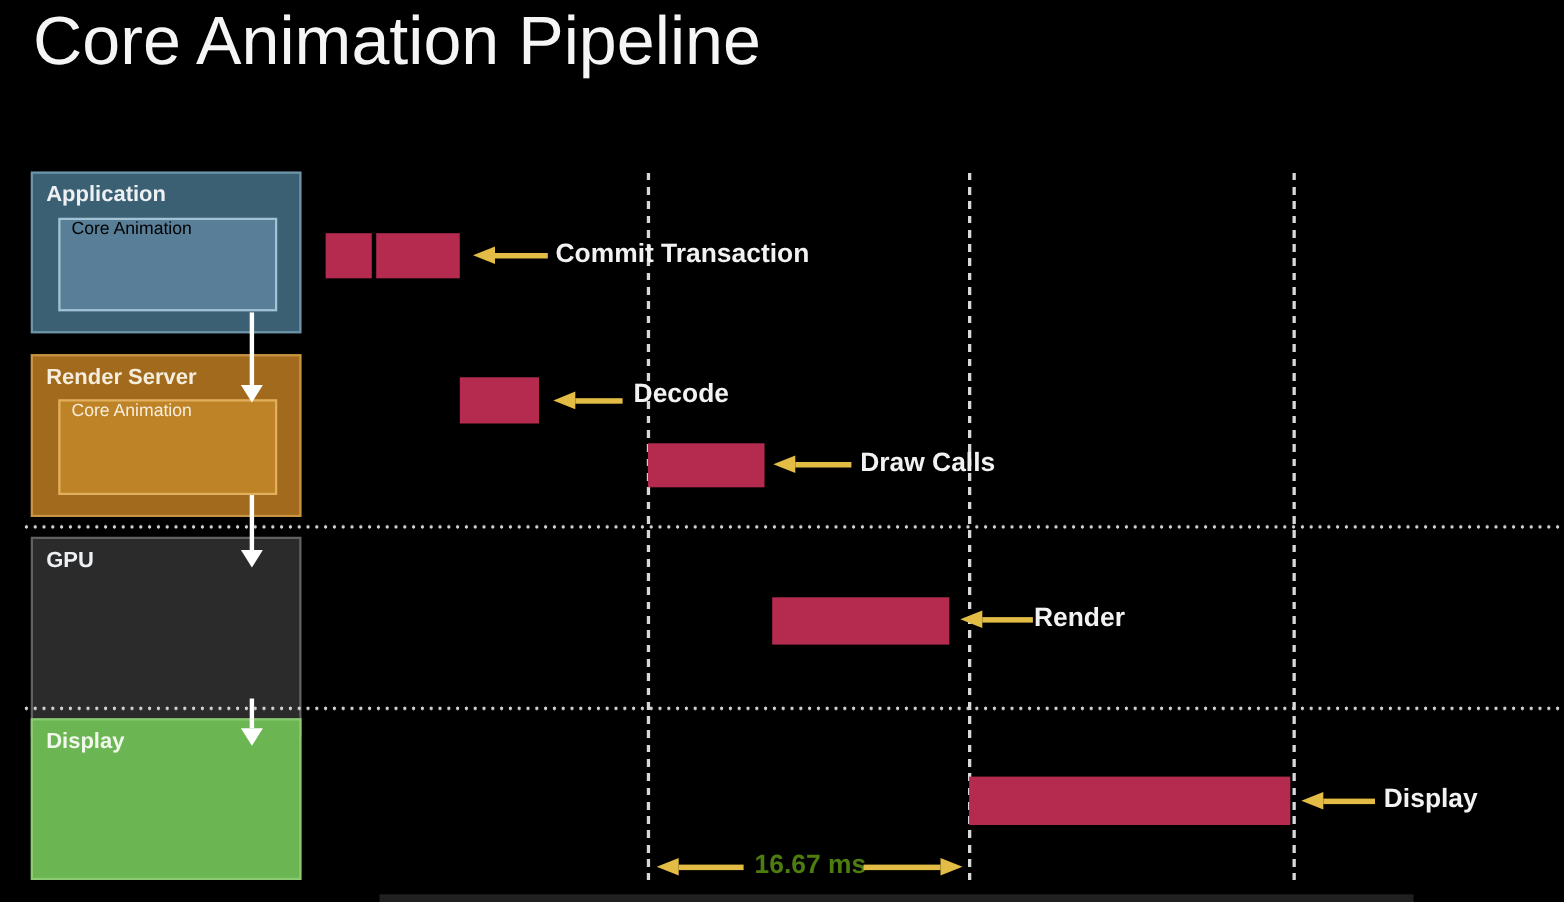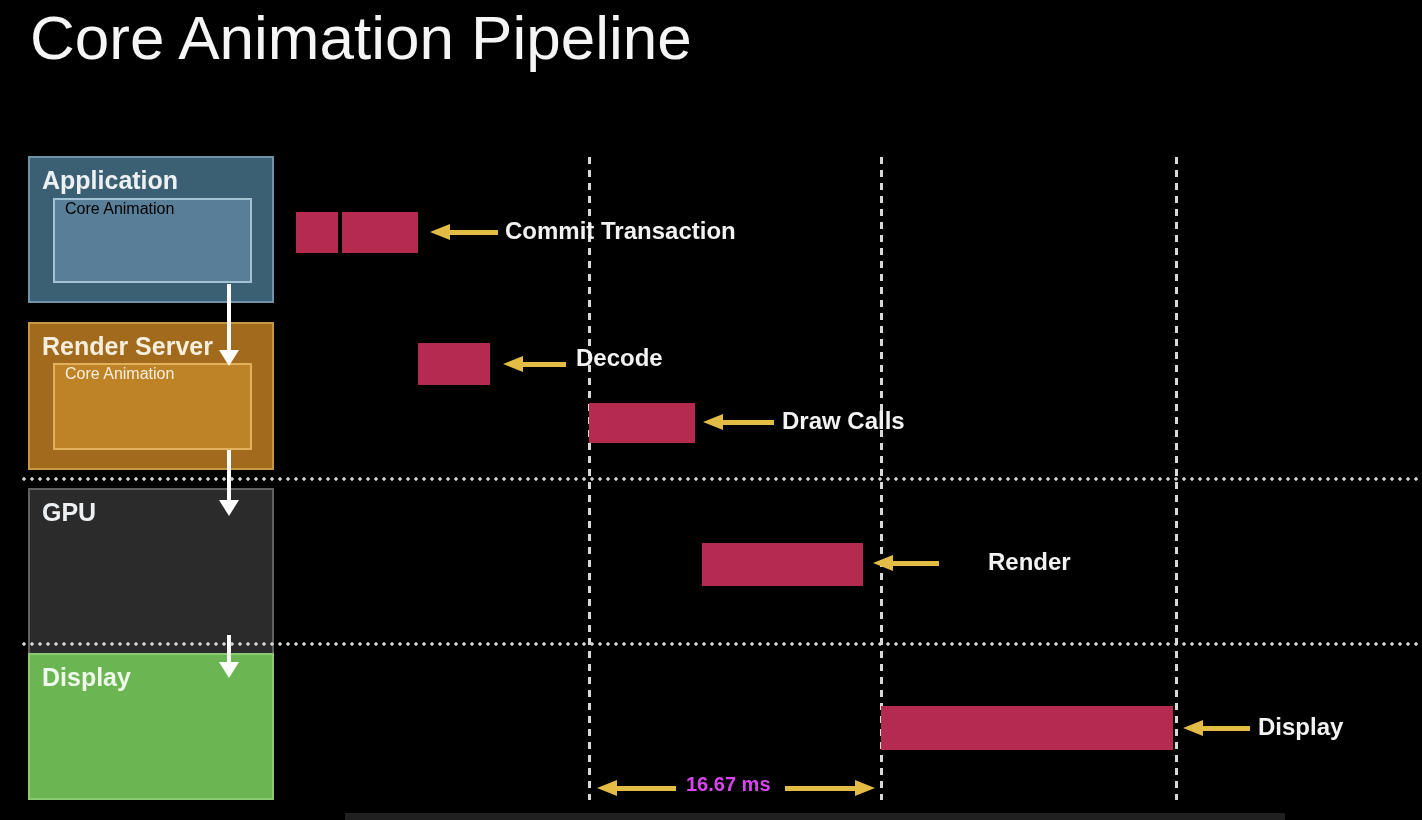--- a/index.html
+++ b/index.html
@@ -12,21 +12,21 @@
   }
   .slide-title{
     position:absolute;left:30px;top:2px;
     font-size:62px;font-weight:400;color:#f5f5f5;
     letter-spacing:0px;margin:0;
   }
   
   .pbox{position:absolute;left:28px;width:246px;box-sizing:border-box;}
   .pbox .pbox-label{
     display:block;padding:8px 0 0 12px;
-    font-size:25px;font-weight:700;color:#edf1f3;
+    font-size:20px;font-weight:700;color:#edf1f3;
   }
   .box-app{top:156px;height:147px;background:#3c6073;border:2px solid #6d94a8;}
   .box-app-inner{left:53px;top:198px;width:199px;height:85px;background:#587f97;border:2px solid #a3c3d4;}
   .box-rs{top:322px;height:148px;background:#a16a1d;border:2px solid #c79544;}
   .box-rs .pbox-label,.box-rs-inner .pbox-label{color:#f6eedd;}
   .box-rs-inner{left:53px;top:363px;width:199px;height:87px;background:#bf8327;border:2px solid #e2b05c;}
   .box-gpu{top:488px;height:182px;background:#2b2b2b;border:2px solid #616161;}
   .box-display{top:653px;height:147px;background:#6cb553;border:2px solid #8bc973;}
   .box-display .pbox-label{color:#f0f8ec;}
   .inner{position:absolute;box-sizing:border-box;}
@@ -65,21 +65,21 @@
   }
   .yarrow .head-right{
     width:0;height:0;
     border-top:8px solid transparent;border-bottom:8px solid transparent;
     border-left:20px solid #e2bc45;
   }
   .stage-label{
     position:absolute;font-size:24px;font-weight:700;color:#f2f2f2;white-space:nowrap;
   }
   .interval-label{
-    position:absolute;font-size:20px;font-weight:700;color:#d946ef;white-space:nowrap;
+    position:absolute;font-size:24px;font-weight:700;color:#4d7c0f;white-space:nowrap;
   }
   .bottom-strip{position:absolute;left:345px;top:813px;width:940px;height:7px;background:#202020;}
 </style>
 </head>
 <body>
 
 <div class="slide">
 
   <h1 class="slide-title">Core Animation Pipeline</h1>
 
@@ -147,21 +147,21 @@
   <div class="yarrow" style="left:703px;top:414px;width:71px;">
     <div class="head-left"></div>
       <div class="shaft"></div>
   </div>
   <span class="stage-label" style="left:782px;top:407px;">Draw Calls</span>
 
   <div class="yarrow" style="left:873px;top:555px;width:66px;">
     <div class="head-left"></div>
       <div class="shaft"></div>
   </div>
-  <span class="stage-label" style="left:988px;top:548px;">Render</span>
+  <span class="stage-label" style="left:940px;top:548px;">Render</span>
 
   <div class="yarrow" style="left:1183px;top:720px;width:67px;">
     <div class="head-left"></div>
       <div class="shaft"></div>
   </div>
   <span class="stage-label" style="left:1258px;top:713px;">Display</span>
 
   <div class="yarrow" style="left:597px;top:780px;width:79px;">
     <div class="head-left"></div>
       <div class="shaft"></div>

